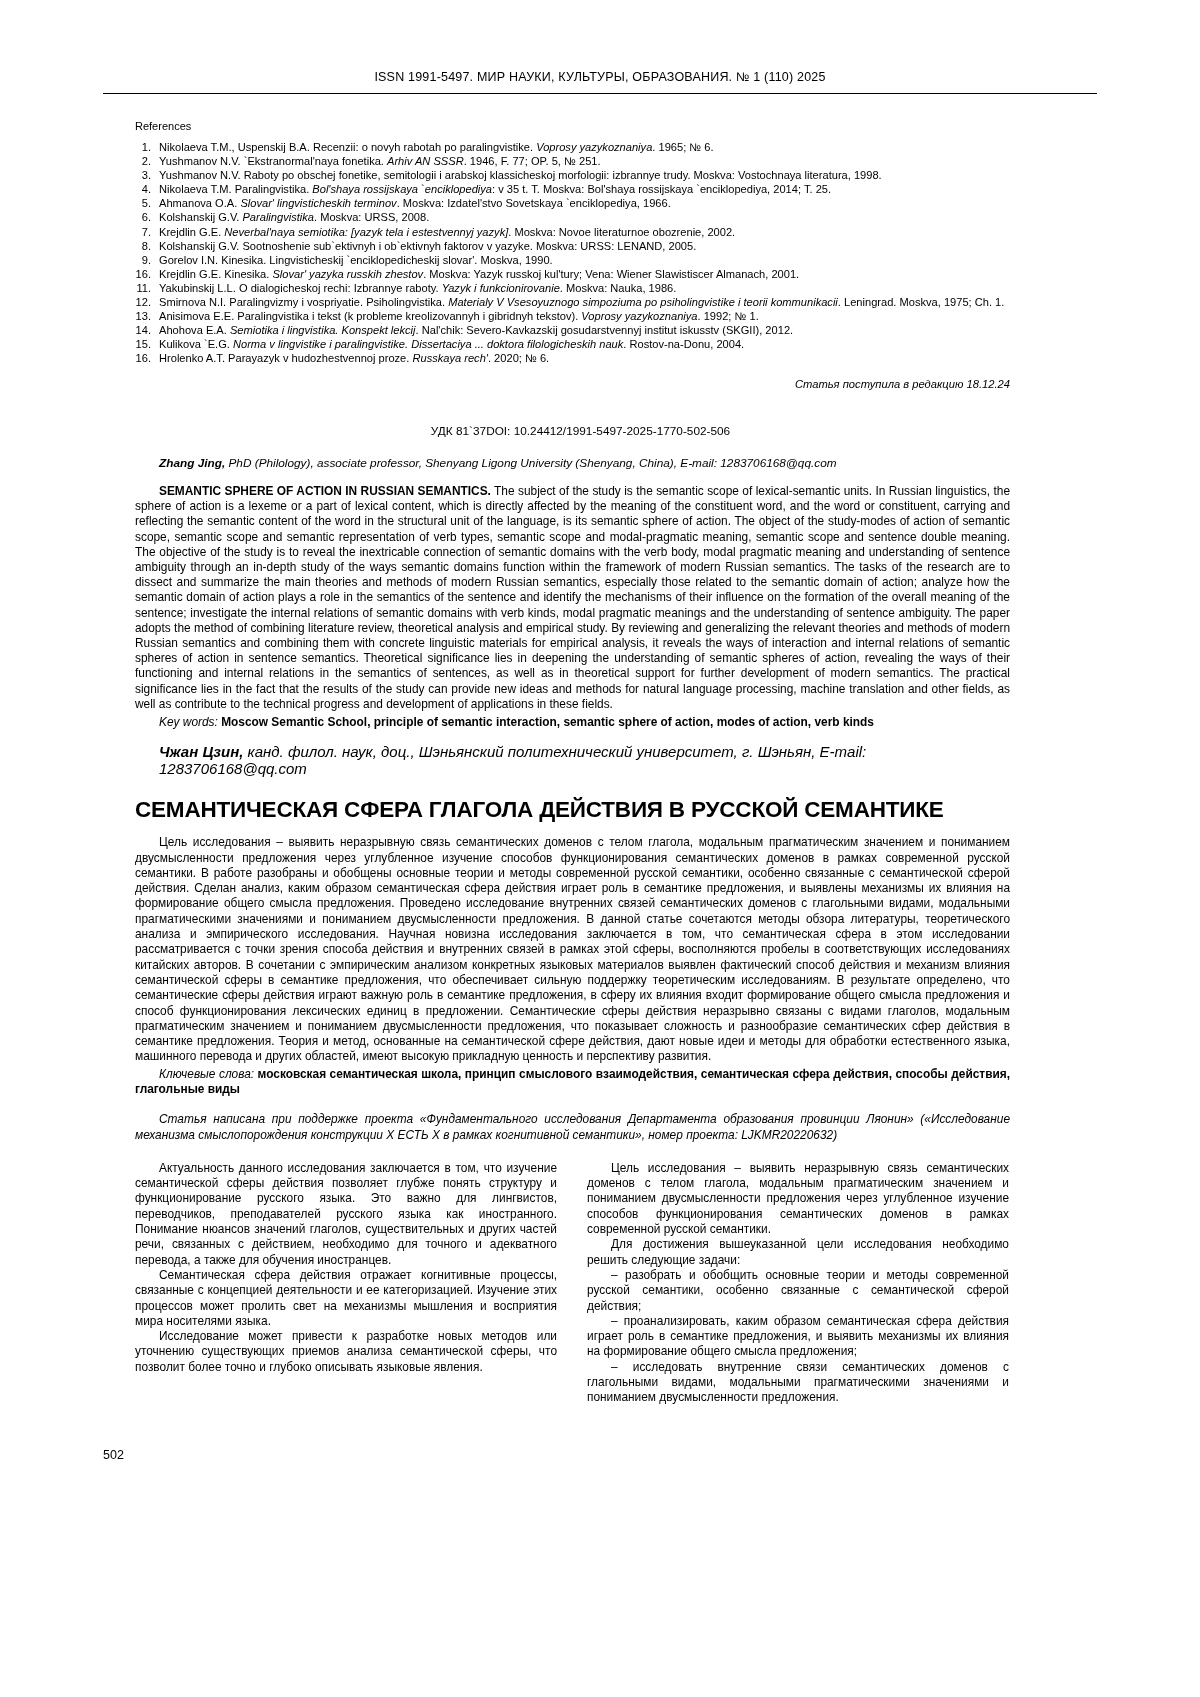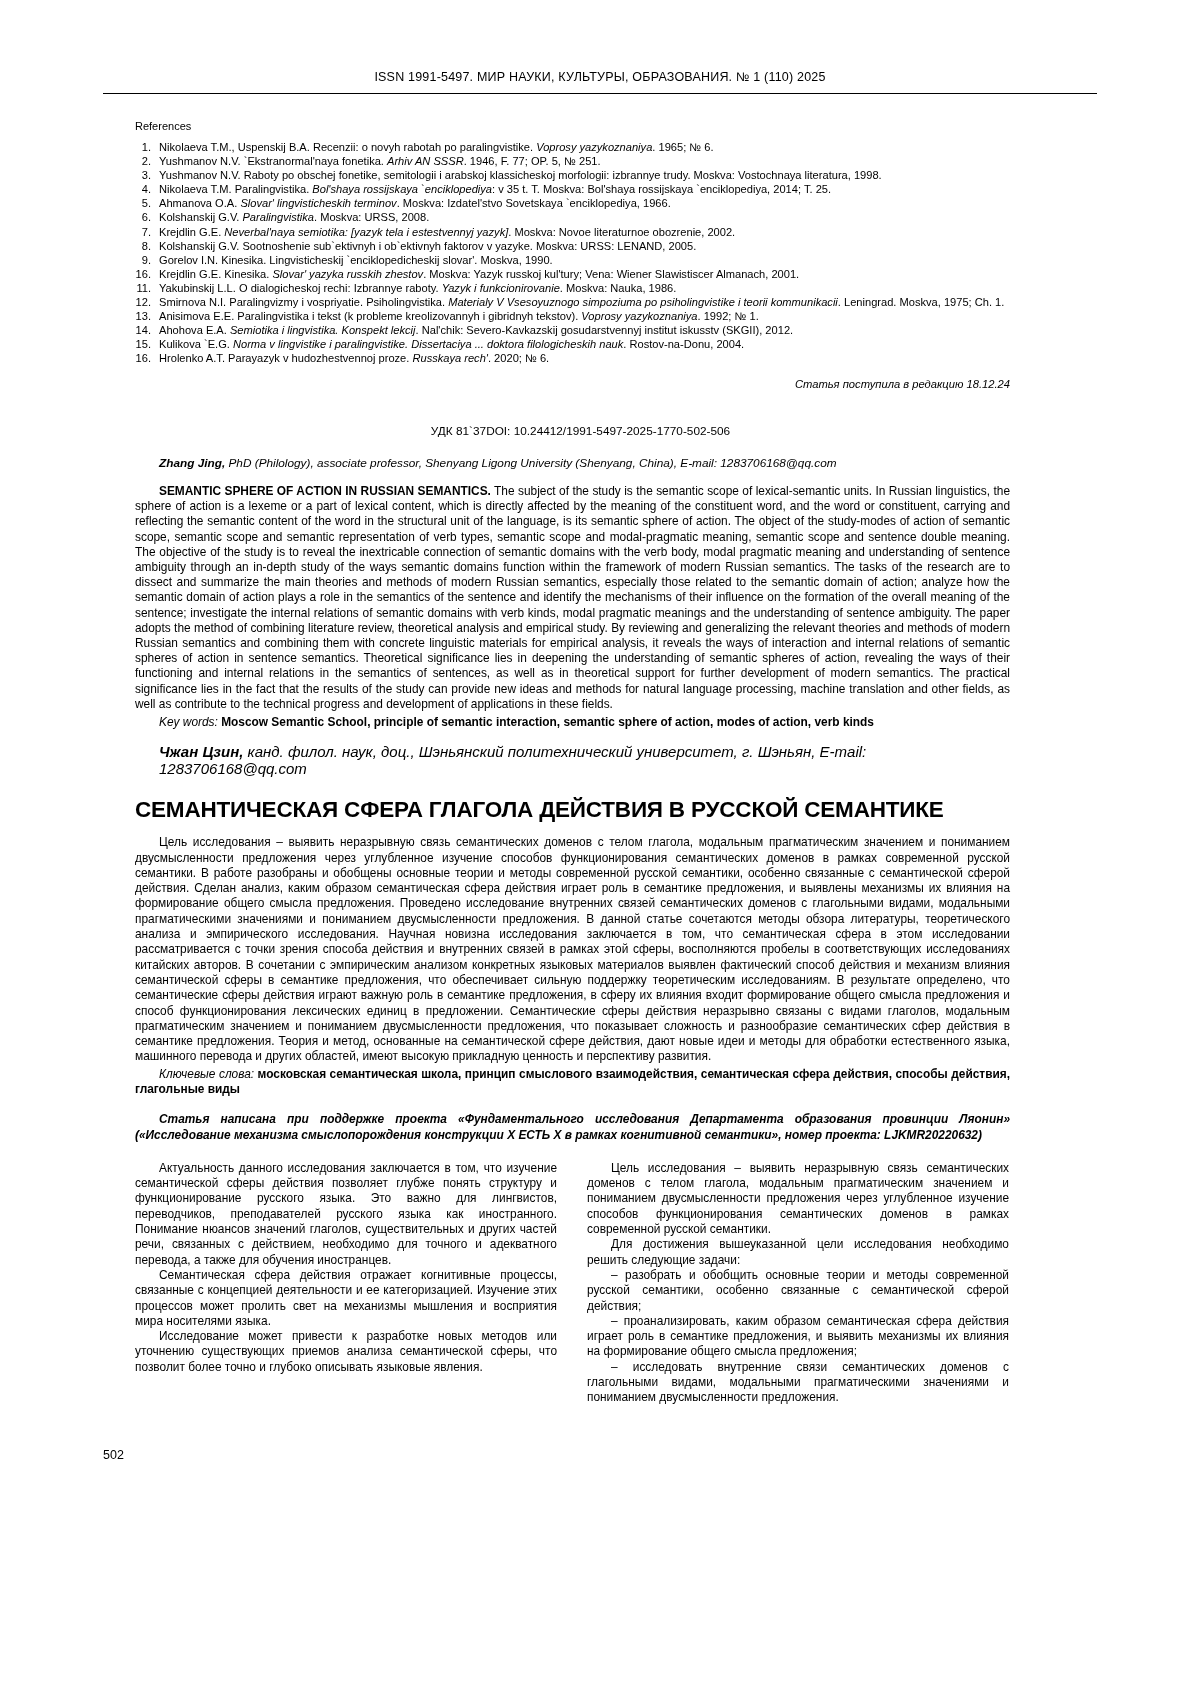--- a/index.html
+++ b/index.html
@@ -132,21 +132,21 @@
     text-indent: 24px;
     margin-top: 2px;
   }
   .kw-ru b { font-weight: bold; }
   .funding {
     font-size: 11.9px;
     line-height: 15.3px;
     text-align: justify;
     text-indent: 24px;
     font-style: italic;
-    font-weight: bold;
+    font-weight: normal;
     margin-top: 15px;
   }
   .cols {
     margin-top: 18px;
     display: flex;
     gap: 30px;
   }
   .col {
     width: 422px;
     font-size: 11.9px;

